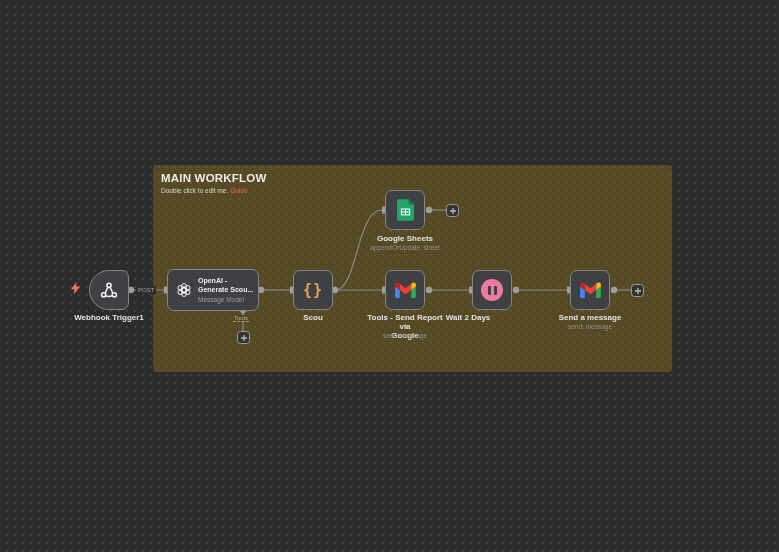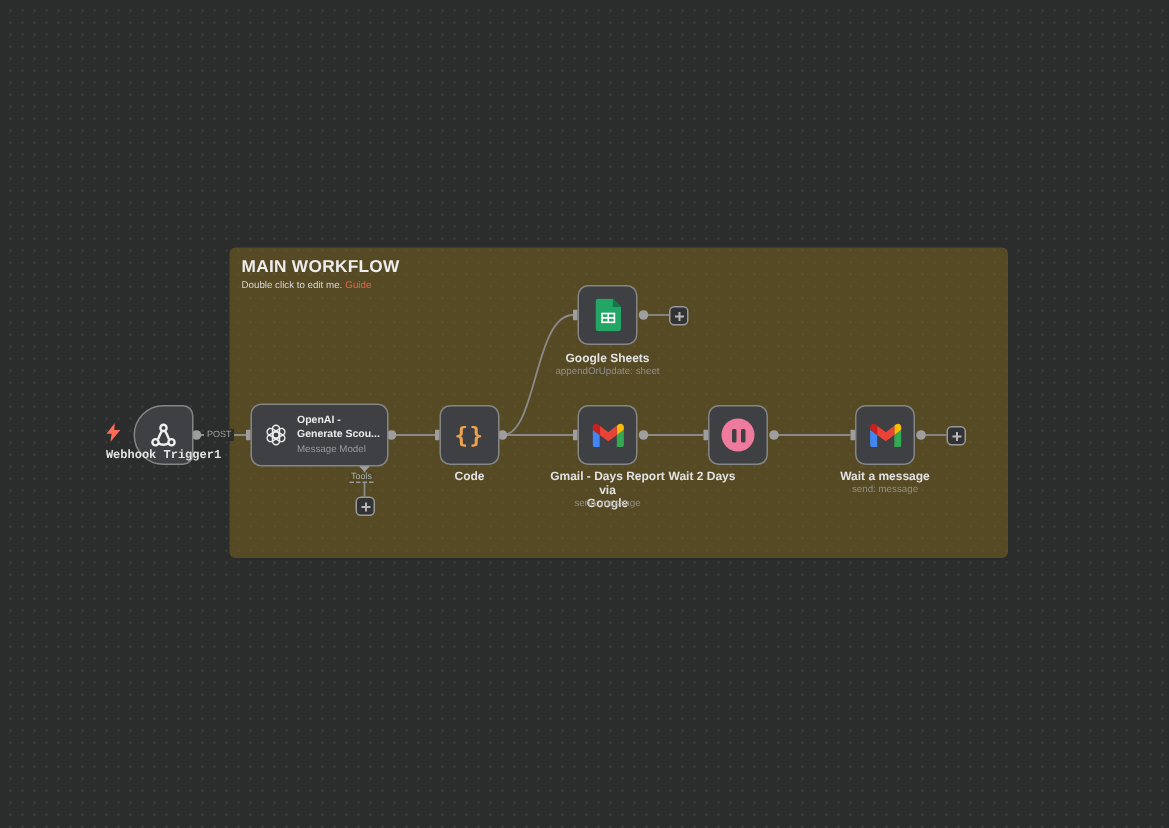--- a/index.html
+++ b/index.html
@@ -100,21 +100,21 @@
   <div class="node trigger" style="left:89px;top:270px;">
     <svg width="20" height="20" viewBox="0 0 24 24" fill="none" stroke="#f0f0f0" stroke-width="1.9">
       <circle cx="12" cy="6.3" r="2.5"></circle>
       <circle cx="5.6" cy="17.8" r="2.5"></circle>
       <circle cx="18.4" cy="17.8" r="2.5"></circle>
       <path d="M10.9 8.6 C9.4 10.8 8.4 13.3 7.6 15.5"></path>
       <path d="M8.1 18.6 C10.1 20.2 13.9 20.2 15.9 18.6"></path>
       <path d="M16.4 15.5 C15.6 13.3 14.6 10.8 13.1 8.6"></path>
     </svg>
   </div>
-  <div class="nlabel" style="left:68px;top:299px;width:82px;font-family:Liberation Mono, monospace;">Webhook Trigger1</div>
+  <div class="nlabel" style="left:68px;top:313px;width:82px;">Webhook Trigger1</div>
   <div class="edge-label" style="left:136px;top:286px;">POST</div>
 
   <div class="node wide" style="left:167px;top:269px;">
     <svg width="18" height="18" viewBox="0 0 24 24">
       <g fill="none" stroke="#ececec" stroke-width="1.3">
         <path d="M12 3.4 a3.1 3.1 0 0 1 3.1 3.1 v5.4 a3.1 3.1 0 1 1 -6.2 0 V6.5 A3.1 3.1 0 0 1 12 3.4 z"></path>
         <path d="M12 3.4 a3.1 3.1 0 0 1 3.1 3.1 v5.4 a3.1 3.1 0 1 1 -6.2 0 V6.5 A3.1 3.1 0 0 1 12 3.4 z" transform="rotate(60 12 12)"></path>
         <path d="M12 3.4 a3.1 3.1 0 0 1 3.1 3.1 v5.4 a3.1 3.1 0 1 1 -6.2 0 V6.5 A3.1 3.1 0 0 1 12 3.4 z" transform="rotate(120 12 12)"></path>
         <path d="M12 3.4 a3.1 3.1 0 0 1 3.1 3.1 v5.4 a3.1 3.1 0 1 1 -6.2 0 V6.5 A3.1 3.1 0 0 1 12 3.4 z" transform="rotate(180 12 12)"></path>
         <path d="M12 3.4 a3.1 3.1 0 0 1 3.1 3.1 v5.4 a3.1 3.1 0 1 1 -6.2 0 V6.5 A3.1 3.1 0 0 1 12 3.4 z" transform="rotate(240 12 12)"></path>
@@ -132,21 +132,21 @@
   <div class="tools-label" style="left:233px;top:315px;">Tools</div>
   <div class="plus-btn" style="left:237px;top:331px;">
     <svg width="8" height="8" viewBox="0 0 8 8">
         <path d="M4 1 V7 M1 4 H7" stroke="#b8b8b8" stroke-width="1.3"></path>
       </svg>
   </div>
 
   <div class="node" style="left:293px;top:270px;">
     <span class="code-glyph">{}</span>
   </div>
-  <div class="nlabel" style="left:283px;top:313px;width:60px;">Code</div>
+  <div class="nlabel" style="left:283px;top:313px;width:60px;">Scou</div>
 
   <div class="node" style="left:385px;top:190px;">
     <svg width="17" height="22" viewBox="0 0 22 28">
       <path fill="#23a566" d="M2.5 0 A2.5 2.5 0 0 0 0 2.5 v23 A2.5 2.5 0 0 0 2.5 28 h17 A2.5 2.5 0 0 0 22 25.5 V7 l-7 -7 z"></path>
       <path fill="#16744a" d="M15 0 l7 7 h-7 z"></path>
       <g stroke="#ffffff" stroke-width="1.4" fill="none">
         <rect x="5.7" y="12.7" width="10.6" height="7.6"></rect>
         <line x1="11" y1="12.7" x2="11" y2="20.3"></line>
         <line x1="5.7" y1="16.5" x2="16.3" y2="16.5"></line>
       </g>
@@ -163,21 +163,21 @@
   <div class="node" style="left:385px;top:270px;">
     <svg width="21" height="16" viewBox="0 0 52 40">
       <path fill="#4285f4" d="M3.5 40h8.2V19.9L0 11.1v25.4C0 38.4 1.6 40 3.5 40z"></path>
       <path fill="#34a853" d="M40.3 40h8.2c2 0 3.5-1.6 3.5-3.5V11.1l-11.7 8.8z"></path>
       <path fill="#fbbc04" d="M40.3 4.6v15.3L52 11.1V6.4c0-4.4-5-6.9-8.5-4.2z"></path>
       <path fill="#ea4335" d="M11.7 19.9V4.6L26 15.4 40.3 4.6v15.3L26 30.6z"></path>
       <path fill="#c5221f" d="M0 6.4v4.7l11.7 8.8V4.6L8.5 2.2C5-.5 0 2 0 6.4z"></path>
     </svg>
   </div>
   <div class="nlabel" style="left:361px;top:313px;width:88px;">
-    <div>Gmail - Days Report via</div>
+    <div>Tools - Send Report via</div>
     <div>Google</div>
   </div>
   <div class="nsub" style="left:361px;top:332px;width:88px;">send: message</div>
 
   <div class="node" style="left:472px;top:270px;">
     <div class="wait-circle">
       <div class="wait-bar"></div>
         <div class="wait-bar"></div>
     </div>
   </div>
@@ -185,21 +185,21 @@
 
   <div class="node" style="left:570px;top:270px;">
     <svg width="21" height="16" viewBox="0 0 52 40">
       <path fill="#4285f4" d="M3.5 40h8.2V19.9L0 11.1v25.4C0 38.4 1.6 40 3.5 40z"></path>
       <path fill="#34a853" d="M40.3 40h8.2c2 0 3.5-1.6 3.5-3.5V11.1l-11.7 8.8z"></path>
       <path fill="#fbbc04" d="M40.3 4.6v15.3L52 11.1V6.4c0-4.4-5-6.9-8.5-4.2z"></path>
       <path fill="#ea4335" d="M11.7 19.9V4.6L26 15.4 40.3 4.6v15.3L26 30.6z"></path>
       <path fill="#c5221f" d="M0 6.4v4.7l11.7 8.8V4.6L8.5 2.2C5-.5 0 2 0 6.4z"></path>
     </svg>
   </div>
-  <div class="nlabel" style="left:550px;top:313px;width:80px;">Wait a message</div>
+  <div class="nlabel" style="left:550px;top:313px;width:80px;">Send a message</div>
   <div class="nsub" style="left:550px;top:322.5px;width:80px;">send: message</div>
   <div class="plus-btn" style="left:631px;top:284px;">
     <svg width="8" height="8" viewBox="0 0 8 8">
         <path d="M4 1 V7 M1 4 H7" stroke="#b8b8b8" stroke-width="1.3"></path>
       </svg>
   </div>
 
 </div>
 
 </body></html>

